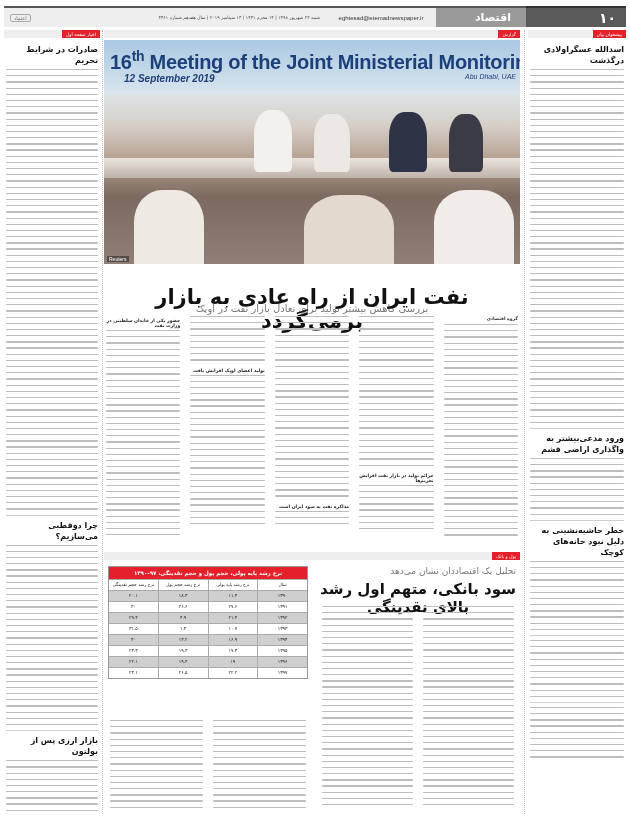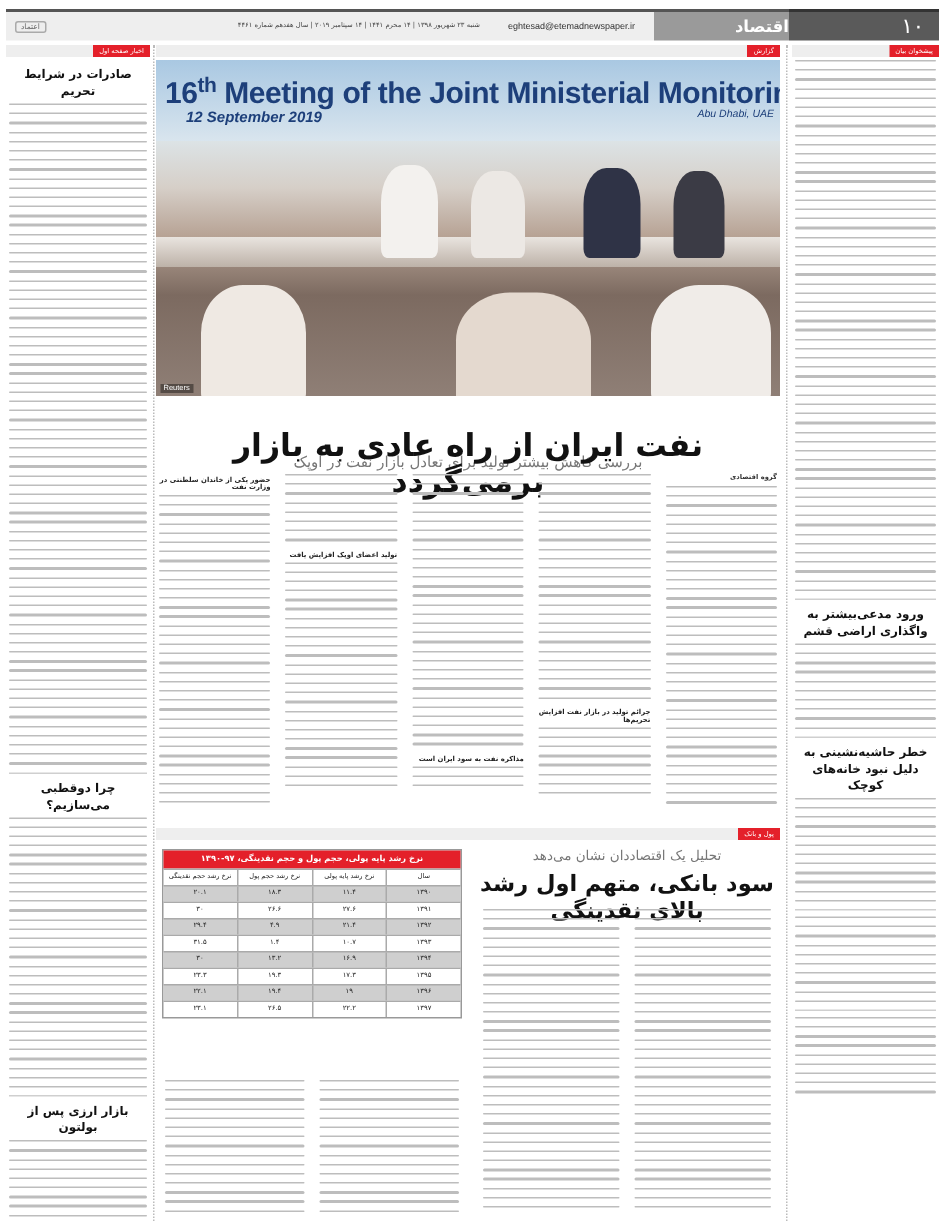--- a/index.html
+++ b/index.html
@@ -3,35 +3,35 @@
 <meta charset="utf-8">
 <style>
   * { box-sizing: border-box; margin: 0; padding: 0; }
   html, body { width: 630px; height: 820px; background: #ffffff; overflow: hidden; }
   body { font-family: "DejaVu Sans", sans-serif; color: #222; position: relative; }
 
   
   .masthead { position: absolute; top: 6px; left: 4px; right: 4px; height: 21px; display: flex; direction: ltr; }
   .mh-left { flex: 1; background: #eeeeee; border-top: 2px solid #555; display: flex; align-items: center; justify-content: space-between; padding: 0 6px; font-size: 4.5px; color: #444; }
   .mh-email { width: 110px; background: #eeeeee; border-top: 2px solid #555; font-size: 6px; color: #333; display: flex; align-items: center; justify-content: center; font-family: "Liberation Sans", sans-serif; }
-  .mh-section { width: 90px; background: #9a9a9a; border-top: 2px solid #555; color: #fff; font-size: 11px; font-weight: bold; display: flex; align-items: center; justify-content: flex-end; padding-right: 0; }
-  .mh-page { width: 100px; background: #5a5a5a; border-top: 2px solid #333; color: #fff; font-size: 14px; font-weight: normal; display: flex; align-items: center; justify-content: flex-end; padding-right: 10px; }
+  .mh-section { width: 90px; background: #9a9a9a; border-top: 2px solid #555; color: #fff; font-size: 11px; font-weight: bold; display: flex; align-items: center; justify-content: flex-end; padding-right: 15px; }
+  .mh-page { width: 100px; background: #5a5a5a; border-top: 2px solid #333; color: #fff; font-size: 14px; font-weight: bold; display: flex; align-items: center; justify-content: flex-end; padding-right: 10px; }
   .logo { font-size: 5px; color: #666; border: 1px solid #aaa; padding: 0 3px; border-radius: 2px; }
 
   
   .secbar { position: absolute; top: 30px; height: 8px; background: #eeeeee; }
   .sectag { position: absolute; top: 0; right: 0; height: 8px; background: #e4202a; color: #fff; font-size: 4.5px; padding: 0 4px; display: flex; align-items: center; }
 
   .col-left  { position: absolute; left: 4px;  top: 40px; width: 96px; height: 775px; }
   .col-right { position: absolute; right: 4px; top: 40px; width: 98px; height: 775px; }
   .col-mid   { position: absolute; left: 104px; top: 40px; width: 416px; height: 775px; }
   .vrule { position: absolute; top: 30px; bottom: 6px; width: 0; border-left: 1px dotted #bbb; }
 
   .hl { text-align: center; font-weight: bold; color: #111; direction: rtl; }
-  .hl-s { font-size: 8px; line-height: 11px; margin: 4px 2px 3px; }
+  .hl-s { font-size: 8px; line-height: 11px; margin: 4px 2px 3px; text-align: right; }
   .lines { direction: rtl; }
   .line { height: 1.3px; background: #bdbdbd; margin: 0 2px 4.9px; border-radius: 1px; }
   .sep { border-top: 1px solid #cfcfcf; margin: 4px 2px; }
 
   
   .photo { position: absolute; left: 0; top: 0; width: 416px; height: 224px; overflow: hidden;
     background: linear-gradient(180deg,#c9dbe8 0%,#dde6ea 22%,#d6cfc8 38%,#b8a496 52%,#7c6a60 70%,#8f7f76 100%); }
   .photo-banner { position: absolute; left: 0; right: 0; top: 0; height: 54px; background: linear-gradient(180deg,#a9c8e2,#d9e5ee); }
   .ph-title { position: absolute; left: 6px; top: 8px; font-family: "Liberation Sans", sans-serif; font-size: 20px; font-weight: bold; color: #1d3f7a; white-space: nowrap; letter-spacing: -0.3px; }
   .ph-title sup { font-size: 14px; }
@@ -45,21 +45,21 @@
   .main-title { position: absolute; top: 245px; left: 0; width: 416px; text-align: center; font-size: 21px; font-weight: bold; color: #111; direction: rtl; }
 
   .textcols { position: absolute; display: flex; flex-direction: row-reverse; gap: 6px; }
   .textcols > div { flex: 1; }
 
   .byline { direction: rtl; font-size: 4.5px; font-weight: bold; color: #333; padding: 0 2px 3px; }
   .subhead { direction: rtl; font-size: 4.6px; font-weight: bold; color: #222; padding: 2px; }
 
   
   .low-bar { position: absolute; top: 512px; left: 0; width: 416px; height: 8px; background: #eeeeee; }
-  .low-kicker { position: absolute; top: 526px; right: 4px; width: 196px; text-align: center; font-size: 9px; color: #777; direction: rtl; }
+  .low-kicker { position: absolute; top: 526px; right: 4px; width: 196px; font-size: 9px; color: #777; direction: rtl; }
   .low-title { position: absolute; top: 540px; right: 4px; width: 196px; text-align: center; font-size: 15px; font-weight: bold; color: #111; direction: rtl; }
 
   
   .dtable { position: absolute; left: 4px; top: 526px; width: 200px; border: 1px solid #999; direction: rtl; }
   .dt-title { background: #e4202a; color: #fff; font-size: 5.5px; text-align: center; height: 12px; line-height: 12px; font-weight: bold; }
   .dt-row { display: flex; height: 11px; border-top: 1px solid #aaa; }
   .dt-row.alt { background: #cfcfcf; }
   .dt-row > div { flex: 1; font-size: 4.6px; text-align: center; line-height: 10px; border-left: 1px solid #aaa; color: #222; }
   .dt-row > div:last-child { border-left: none; }
   .dt-head > div { font-size: 4.4px; }
@@ -617,20 +617,21 @@
           <div class="line"></div>
           <div class="line"></div>
           <div class="line"></div>
       </div>
     </div>
   </div>
 </div>
 
 <div class="col-right">
   <div>
+    <div class="hl hl-s">اسدالله عسگراولادی درگذشت</div>
     <div class="lines">
       <div class="line"></div>
         <div class="line"></div>
         <div class="line"></div>
         <div class="line"></div>
         <div class="line"></div>
       <div class="line"></div>
         <div class="line"></div>
         <div class="line"></div>
         <div class="line"></div>

